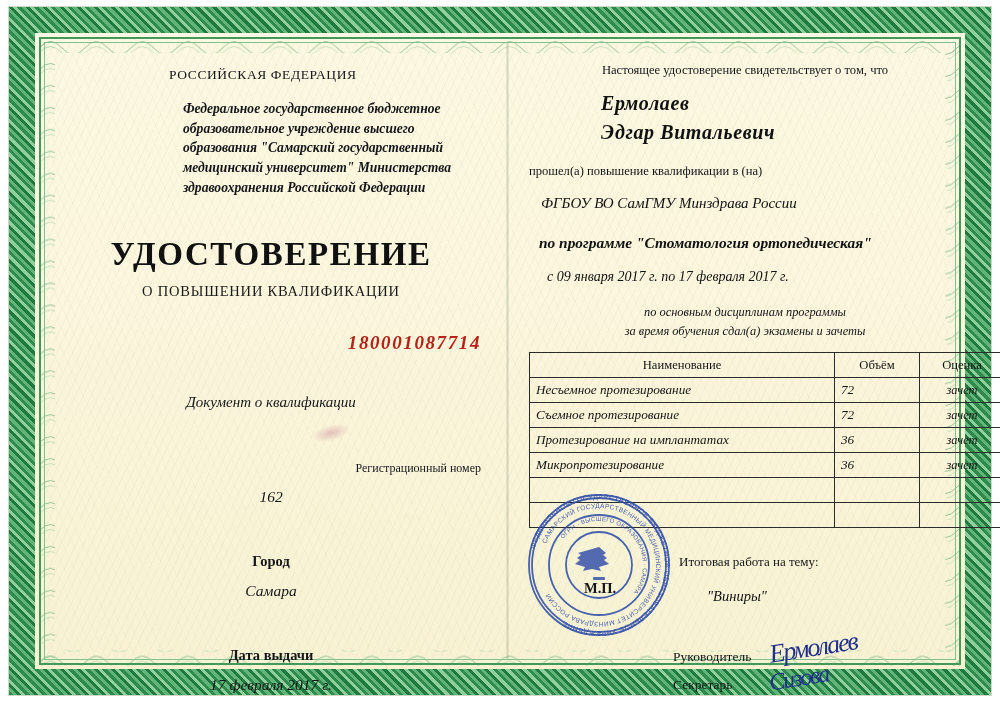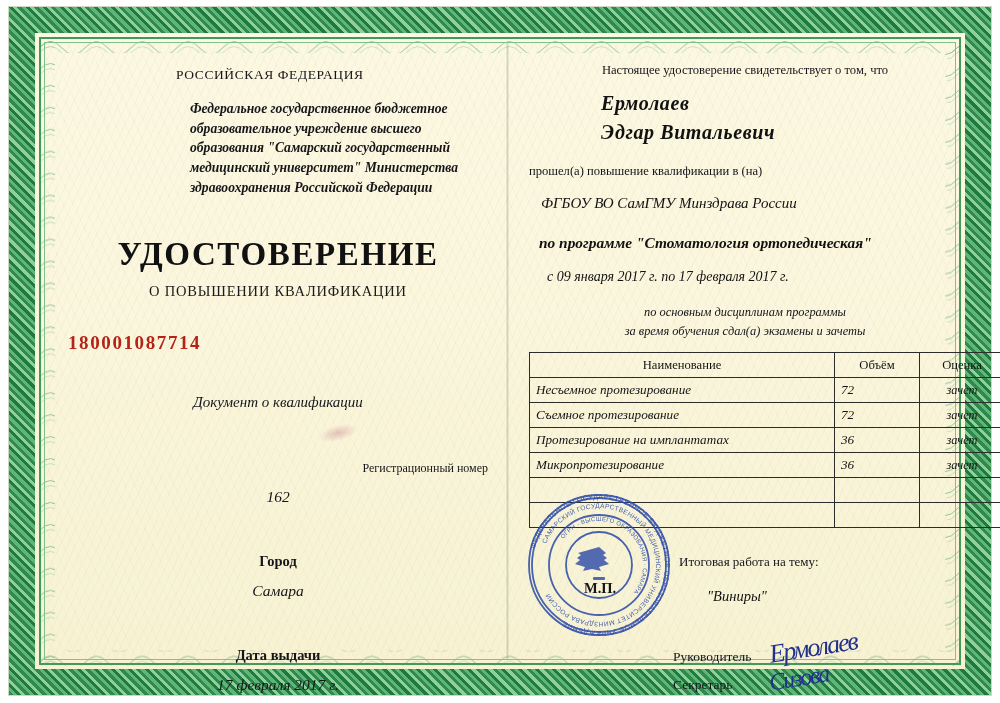--- a/index.html
+++ b/index.html
@@ -88,21 +88,21 @@
     top: 36px;
     bottom: 36px;
     width: 3px;
     background: linear-gradient(90deg, rgba(120,130,110,.05), rgba(120,130,110,.30), rgba(120,130,110,.05));
     pointer-events: none;
   }
 
   
   .left {
     position: absolute;
-    left: 59px;
+    left: 52px;
     top: 60px;
     width: 420px;
     height: 590px;
     color: #1c1c1c;
   }
   .rf-line {
     font-family: "Liberation Serif", serif;
     font-size: 13.5px;
     letter-spacing: .6px;
     text-align: left;
@@ -129,26 +129,27 @@
   }
   .udost-sub {
     margin-top: 10px;
     text-align: center;
     font-size: 14.5px;
     letter-spacing: .8px;
     color: #1a1a1a;
   }
   .serial {
     margin-top: 32px;
-    text-align: left;
+    text-align: right;
     font-size: 19px;
     font-weight: bold;
     letter-spacing: 1.6px;
     color: #b42318;
     font-family: "Liberation Serif", serif;
+    font-style: italic;
   }
   .doc-kind {
     margin-top: 40px;
     text-align: center;
     font-size: 15px;
     font-style: italic;
     color: #15151a;
   }
   .reg-block {
     margin-top: 50px;

